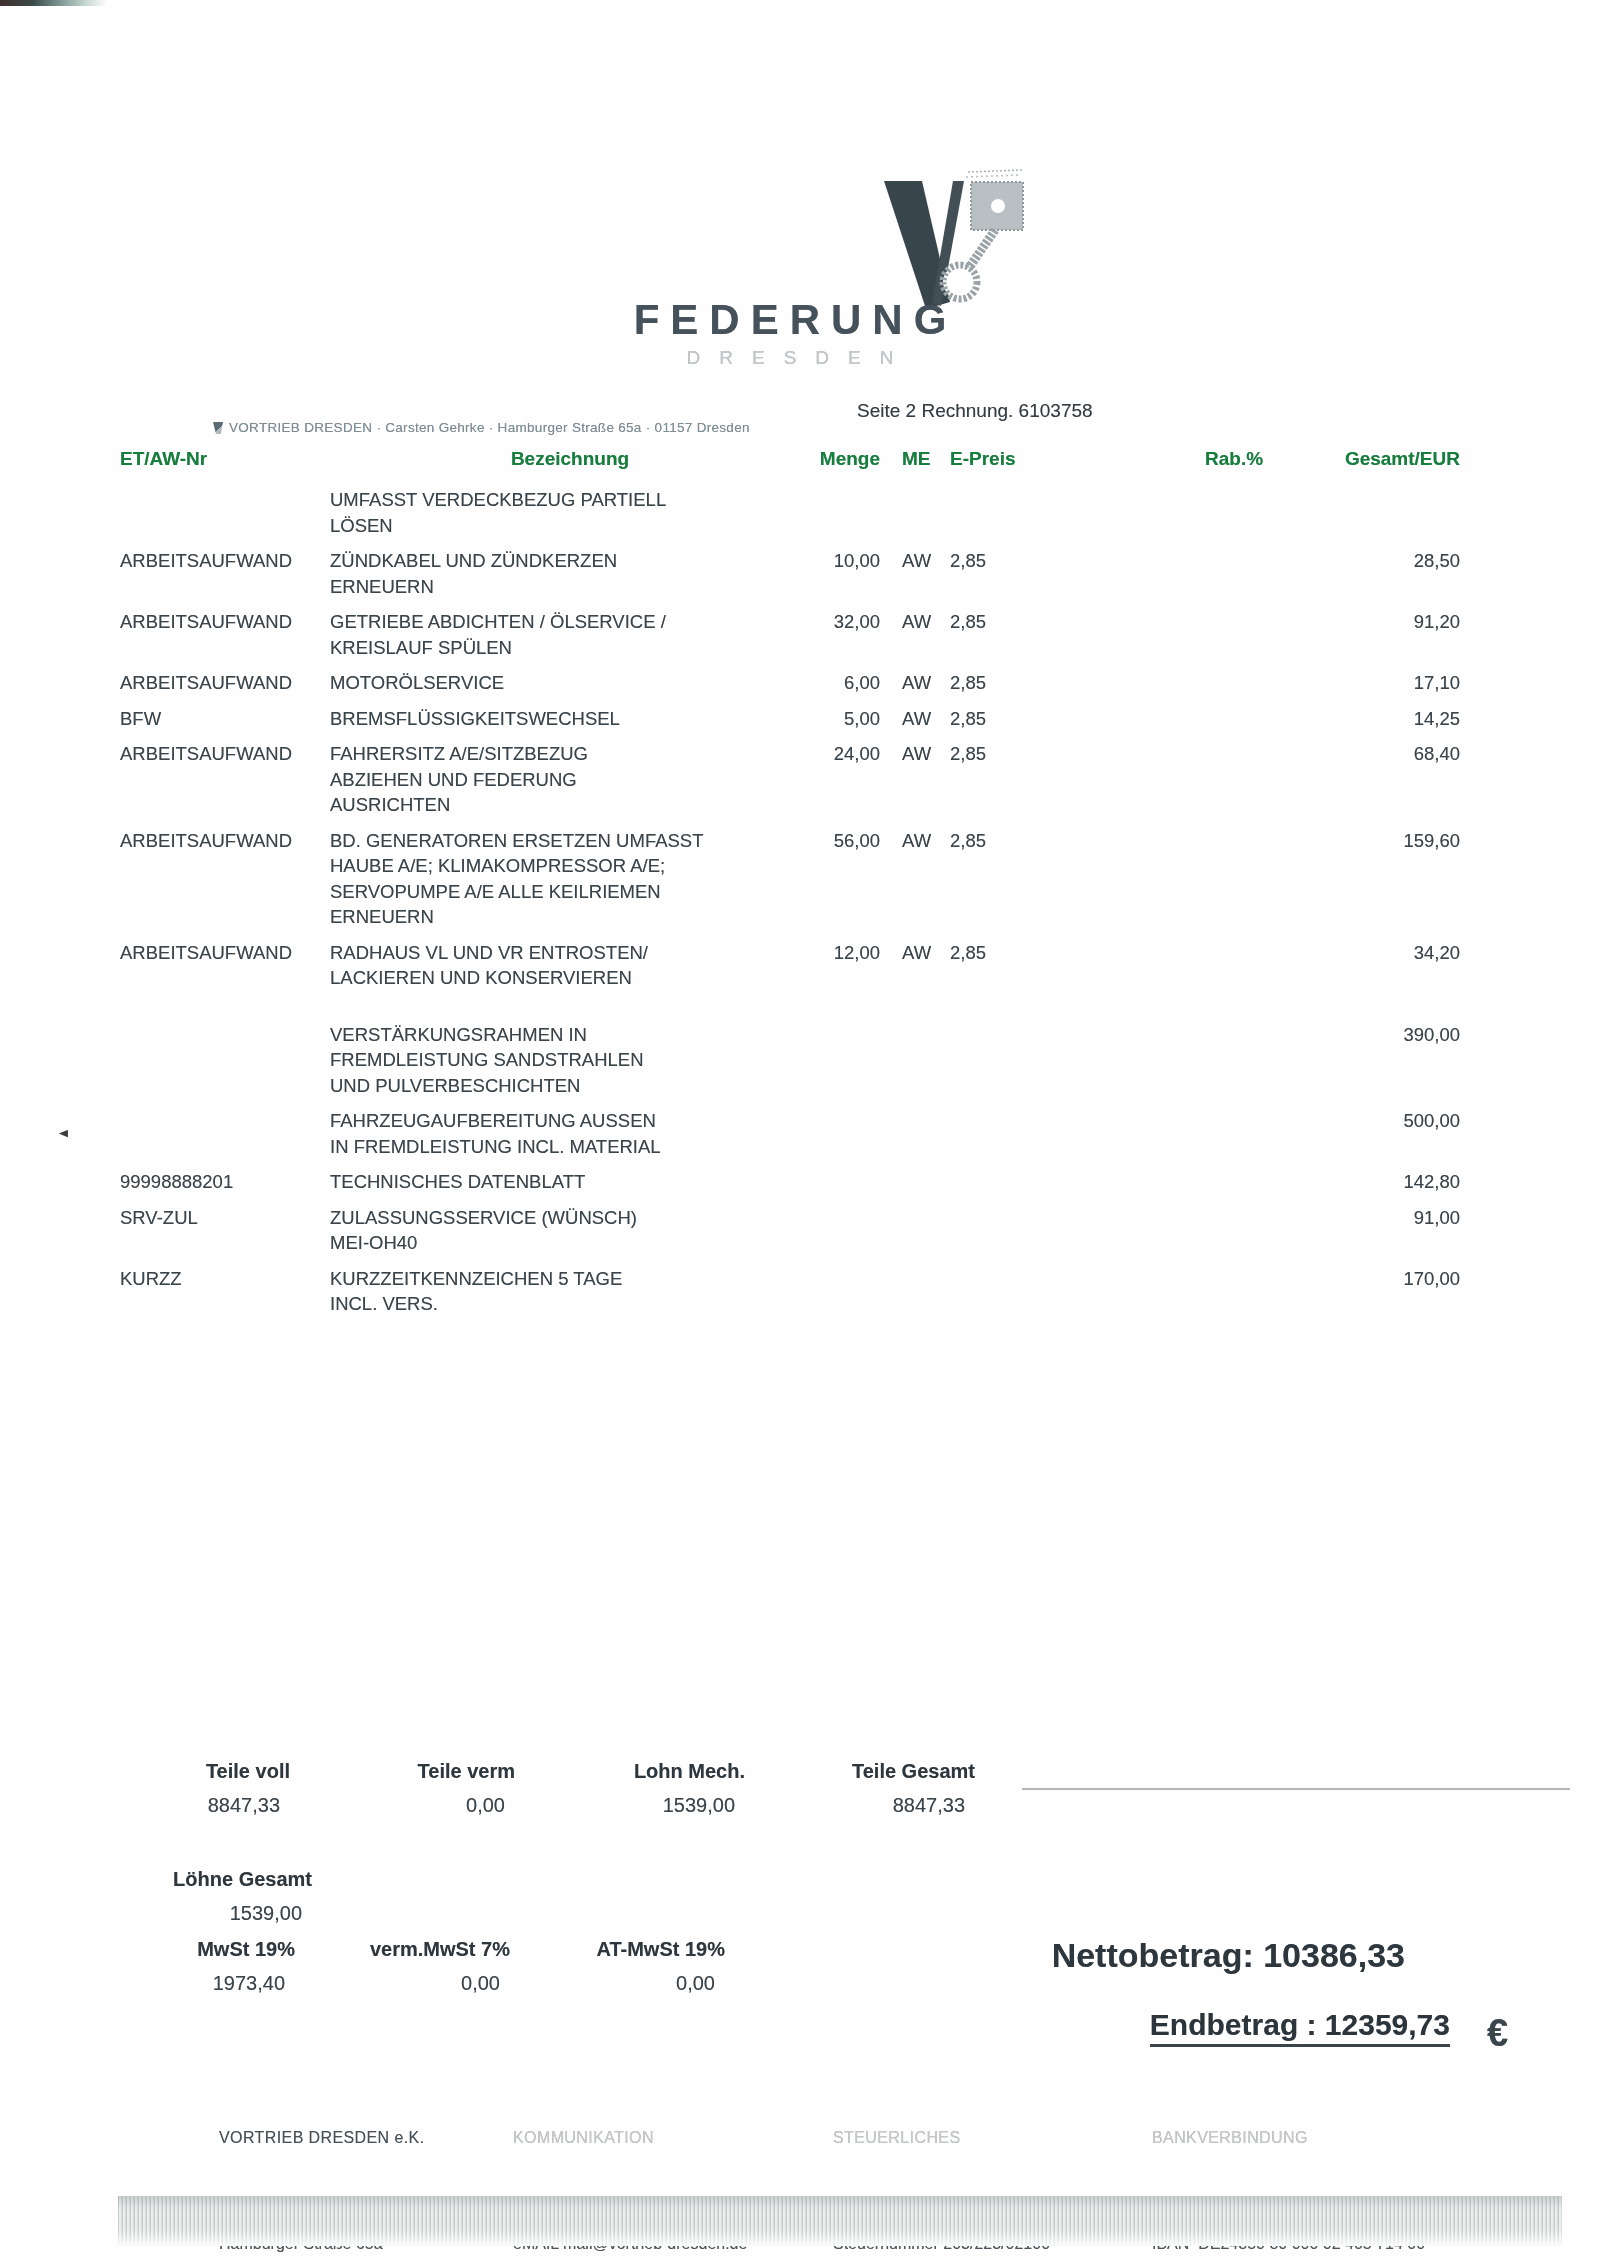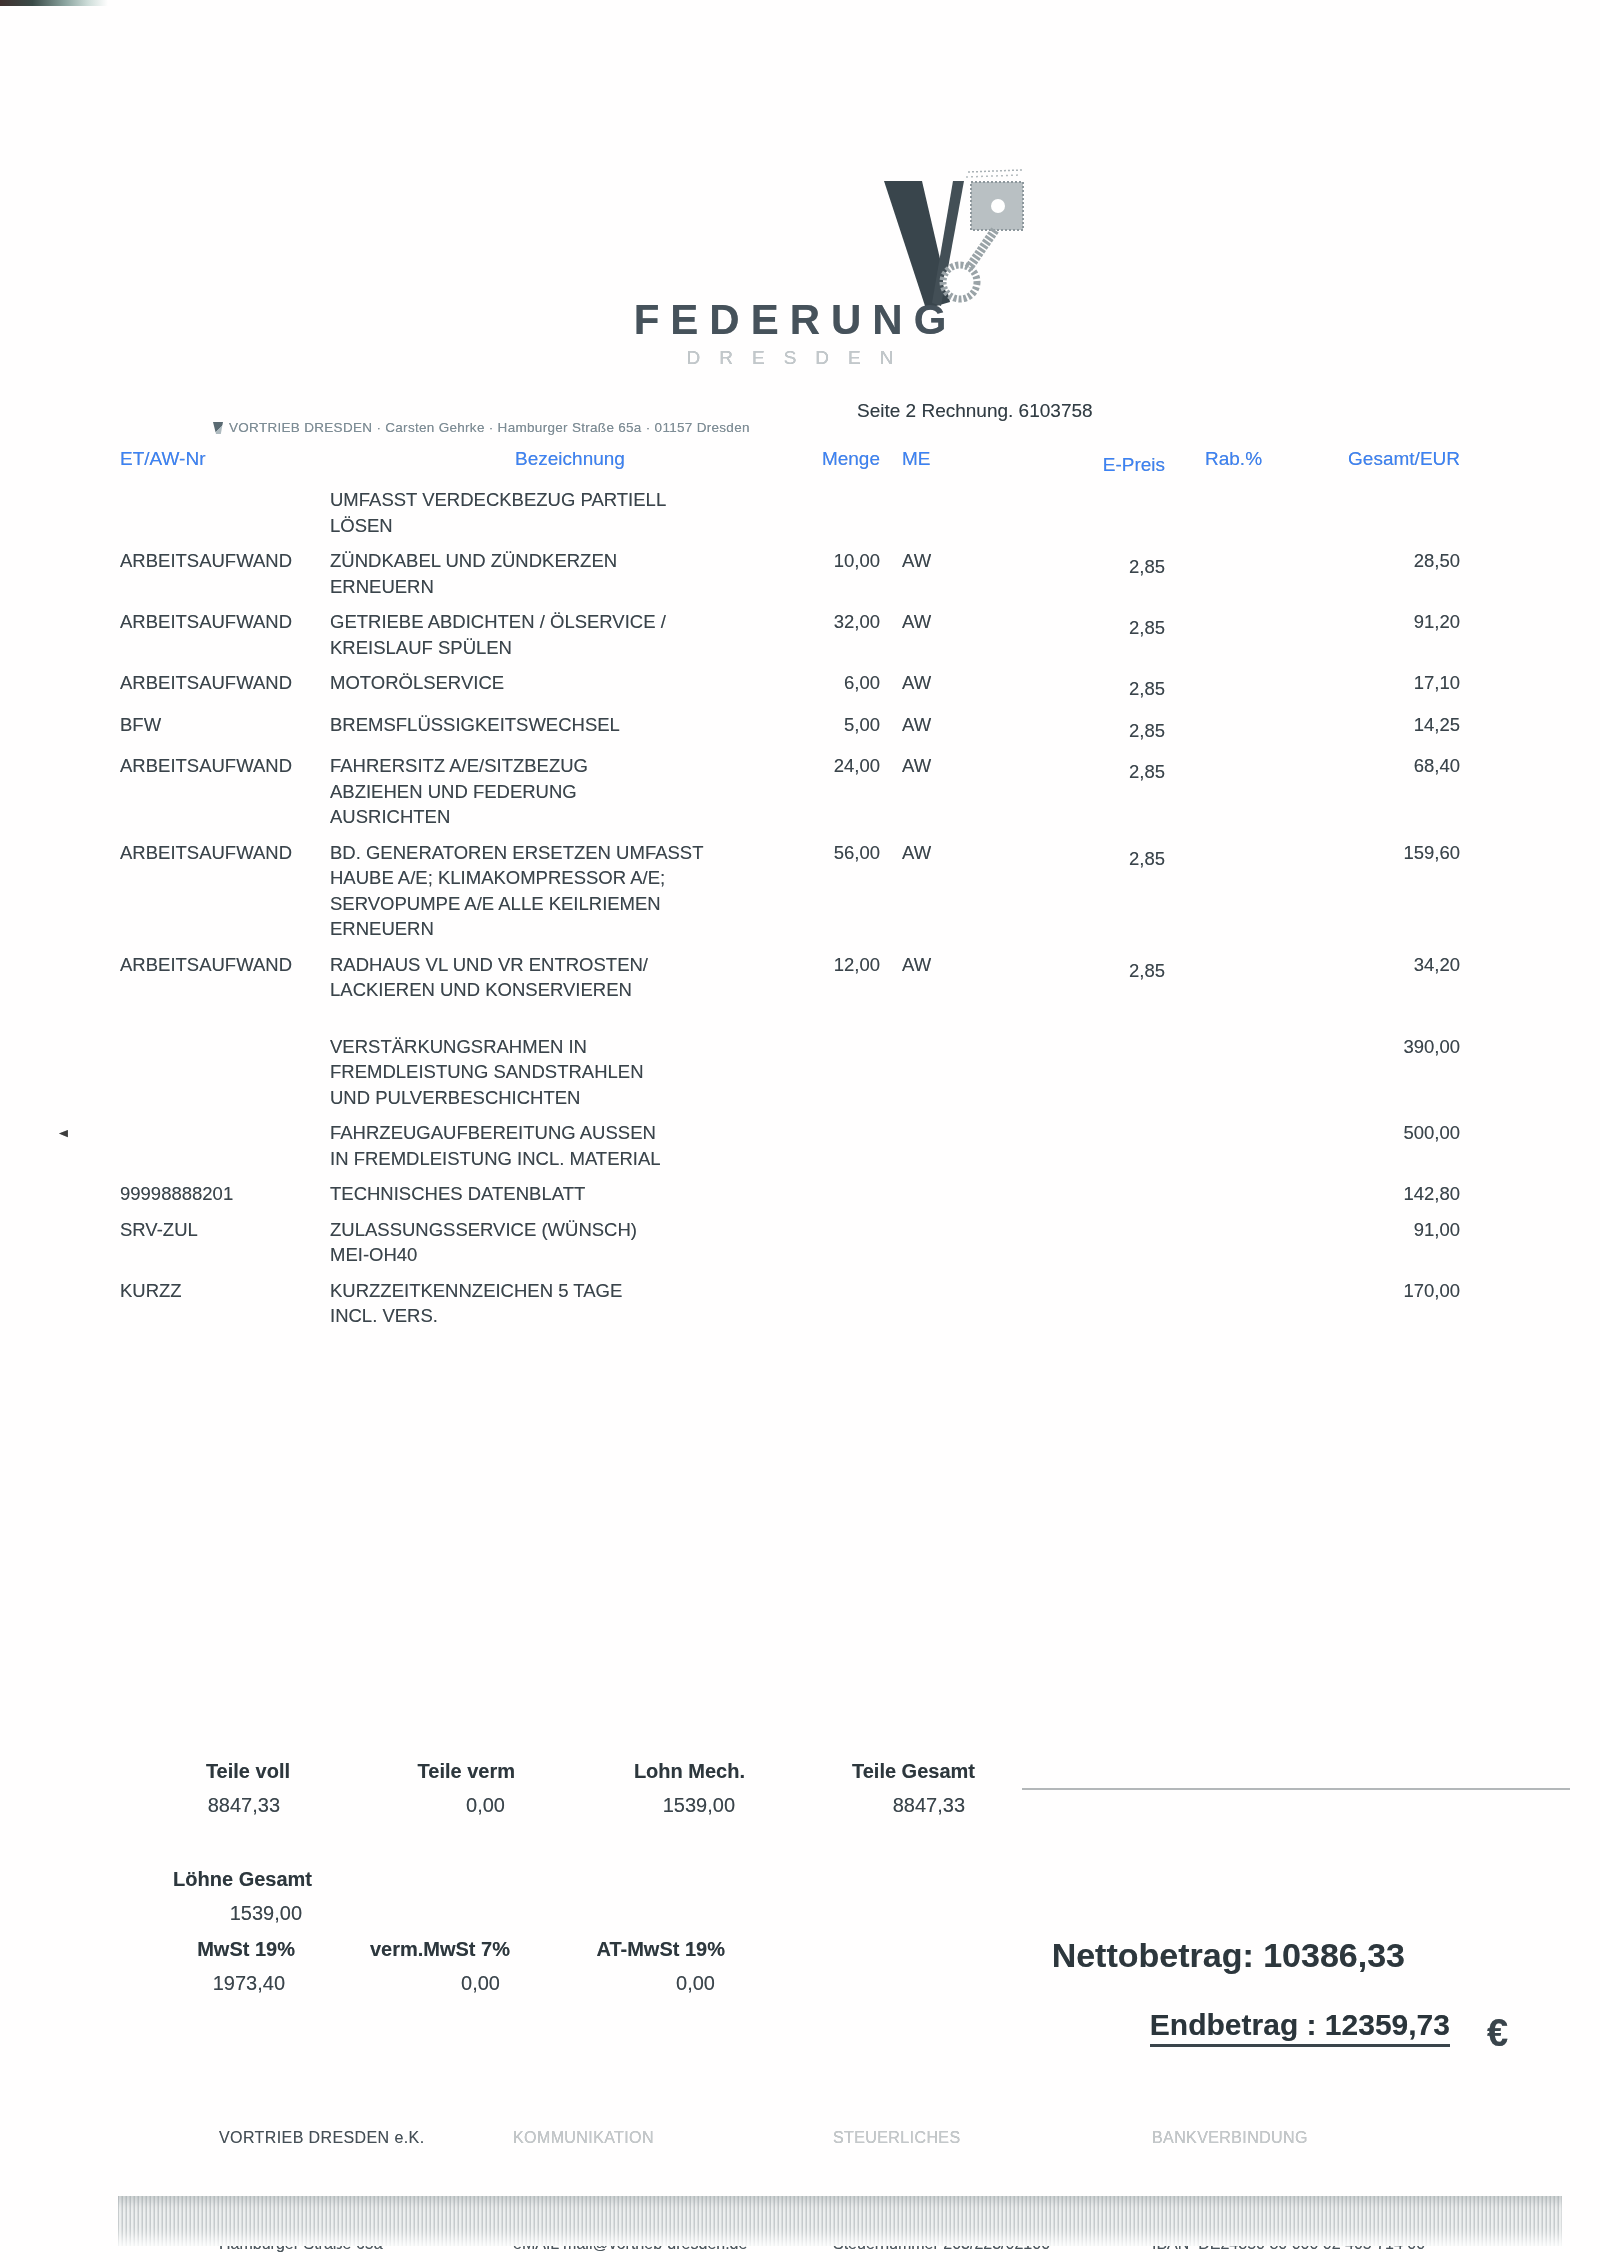--- a/index.html
+++ b/index.html
@@ -35,27 +35,27 @@
     font-size:19px;font-weight:400;letter-spacing:19px;color:var(--light);text-indent:19px;}
 
   
   .sender-line{position:absolute;left:213px;top:420px;font-size:13.5px;color:#7d8d96;letter-spacing:.3px;white-space:nowrap;}
   .sender-mark{display:inline-block;width:10px;height:12px;margin-right:6px;vertical-align:-2px;
     background:linear-gradient(135deg,#5a6a72 55%,#aebabf 55%);clip-path:polygon(0 0,100% 0,78% 100%,30% 100%);}
   .page-info{position:absolute;left:857px;top:400px;font-size:19px;color:#323d44;}
 
   
   .grid-cols{display:grid;grid-template-columns:210px 480px 70px 70px 215px 75px 220px;}
-  .table-header{position:absolute;left:120px;top:448px;width:1340px;font-size:19px;font-weight:400;color:#3b82f6;}
+  .table-header{position:absolute;left:120px;top:448px;width:1340px;font-size:19px;font-weight:700;color:#15803d;}
   .c-code{text-align:left;}
   .c-desc{text-align:left;white-space:pre-line;}
   .th .c-desc{text-align:center;white-space:nowrap;}
   .c-menge{text-align:right;}
   .c-me{text-align:left;padding-left:22px;}
-  .c-epreis{text-align:right;margin-top:6px;}
+  .c-epreis{}
   .c-rab{text-align:right;}
   .th .c-rab{text-align:center;padding-left:40px;}
   .c-gesamt{text-align:right;}
   .rows-flow{position:absolute;left:120px;top:487px;width:1340px;}
   .inv-row{font-size:18.5px;line-height:25.5px;margin-bottom:10px;color:var(--text);}
   .inv-row.gap-before{margin-top:31px;}
 
   
   .pre-total-line{position:absolute;left:1022px;top:1788px;width:548px;height:2px;background:#999fa2;opacity:.75;}
   .totals-grid{position:absolute;display:grid;font-size:20px;}

